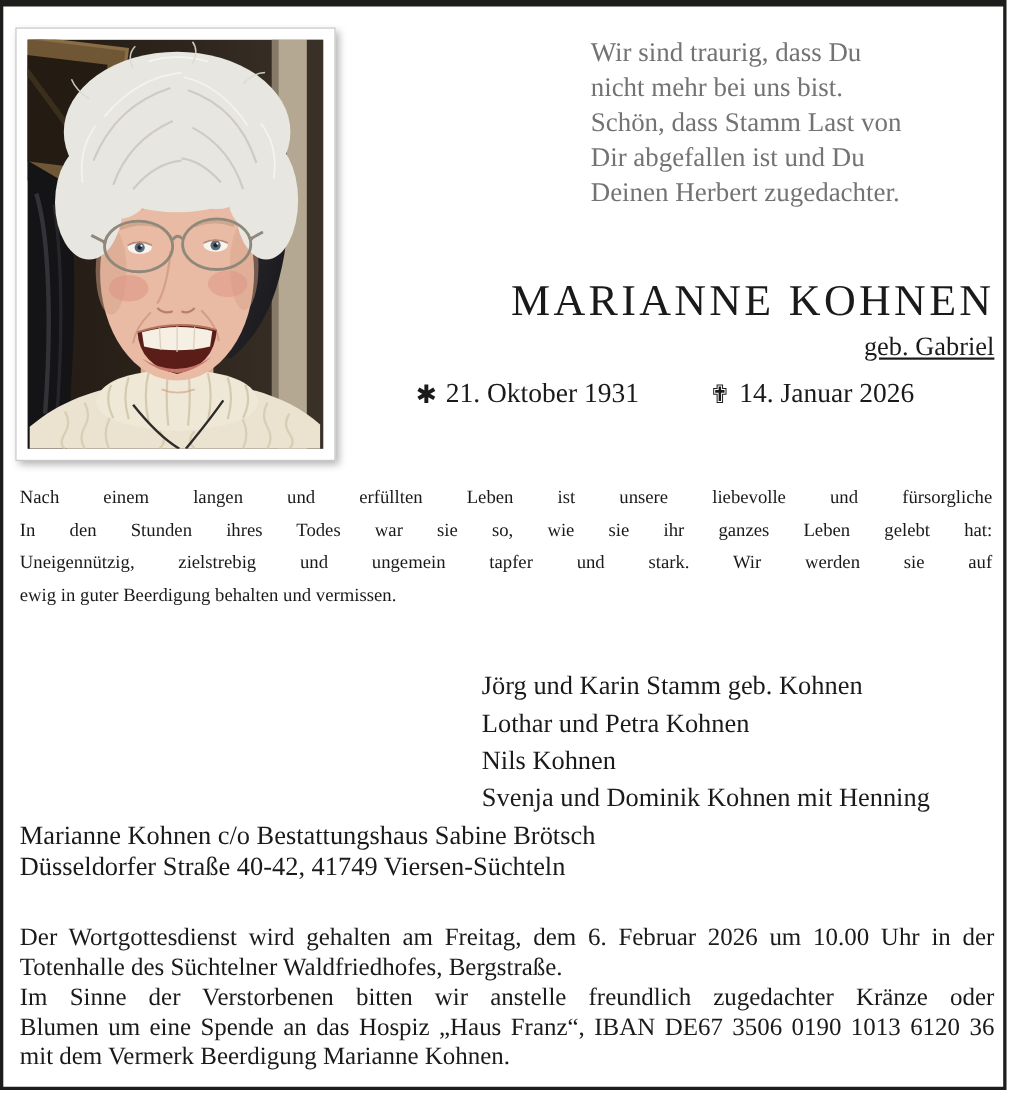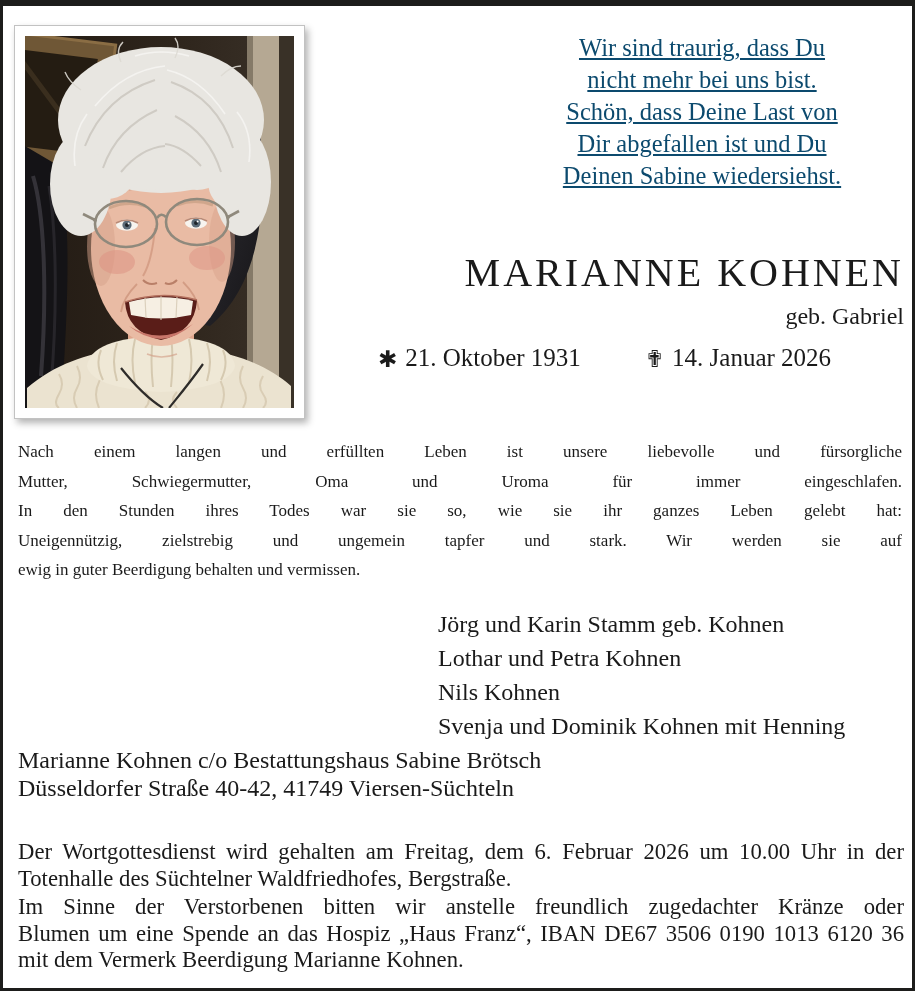--- a/index.html
+++ b/index.html
@@ -15,26 +15,26 @@
   
   .photo-frame{
     position:absolute;left:11px;top:19px;width:291px;height:394px;
     background:#ffffff;border:1px solid #c2c2c2;box-sizing:border-box;
     padding:10px;box-shadow:3px 4px 7px rgba(0,0,0,0.30);
   }
   .photo-frame svg{display:block;width:100%;height:100%;}
   
   .poem{
     position:absolute;top:26px;right:45px;width:330px;
-    font-size:24.5px;line-height:32px;text-align:center;color:#0c4a6e;text-decoration:underline;
+    font-size:24.5px;line-height:32px;color:#737373;
   }
   
   .zone{position:absolute;left:302px;right:8px;text-align:right;}
   .name{top:243px;font-size:40px;letter-spacing:3px;white-space:nowrap;}
-  .maiden{top:297px;font-size:24px;}
+  .maiden{top:297px;font-size:24px;text-decoration:underline;}
   .dates{top:338px;font-size:25px;display:flex;justify-content:center;gap:64px;white-space:nowrap;}
   .dates .sym{font-family:"DejaVu Sans",sans-serif;font-size:23px;position:relative;top:1px;margin-right:8px;}
   
   .obituary{position:absolute;left:15px;top:431px;width:884px;font-size:17px;line-height:29.5px;}
   .jline{text-align:justify;text-align-last:justify;}
   .mourners{position:absolute;left:435px;top:601px;font-size:24px;line-height:34px;}
   .condolence{position:absolute;left:15px;top:740px;font-size:24px;line-height:28px;}
   .service{position:absolute;left:15px;top:833px;width:886px;font-size:22.7px;line-height:26.6px;}
   .service .para{margin:0 0 2px 0;}
 </style>
@@ -198,39 +198,38 @@
         <path d="M203,181 L214,175"></path>
       </g>
       <circle cx="70" cy="184" r="2" fill="#8f897c"></circle>
       <circle cx="203" cy="181" r="2" fill="#8f897c"></circle>
     </svg>
   </div>
 
   <div class="poem">
       <div>Wir sind traurig, dass Du</div>
       <div>nicht mehr bei uns bist.</div>
-      <div>Schön, dass Deine Last von</div>
+      <div>Schön, dass Stamm Last von</div>
       <div>Dir abgefallen ist und Du</div>
-      <div>Deinen Sabine wiedersiehst.</div>
+      <div>Deinen Herbert zugedachter.</div>
     </div>
 
   <div class="zone name">MARIANNE KOHNEN</div>
   <div class="zone maiden">geb. Gabriel</div>
   <div class="zone dates">
     <span>
       <span class="sym">✱</span><span>21. Oktober 1931</span>
     </span>
     <span>
       <span class="sym">✟</span><span>14. Januar 2026</span>
     </span>
   </div>
 
   <div class="obituary">
       <div class="jline">Nach einem langen und erfüllten Leben ist unsere liebevolle und fürsorgliche</div>
-      <div class="jline">Mutter, Schwiegermutter, Oma und Uroma für immer eingeschlafen.</div>
       <div class="jline">In den Stunden ihres Todes war sie so, wie sie ihr ganzes Leben gelebt hat:</div>
       <div class="jline">Uneigennützig, zielstrebig und ungemein tapfer und stark. Wir werden sie auf</div>
       <div>ewig in guter Beerdigung behalten und vermissen.</div>
     </div>
 
   <div class="mourners">
       <div>Jörg und Karin Stamm geb. Kohnen</div>
       <div>Lothar und Petra Kohnen</div>
       <div>Nils Kohnen</div>
       <div>Svenja und Dominik Kohnen mit Henning</div>

